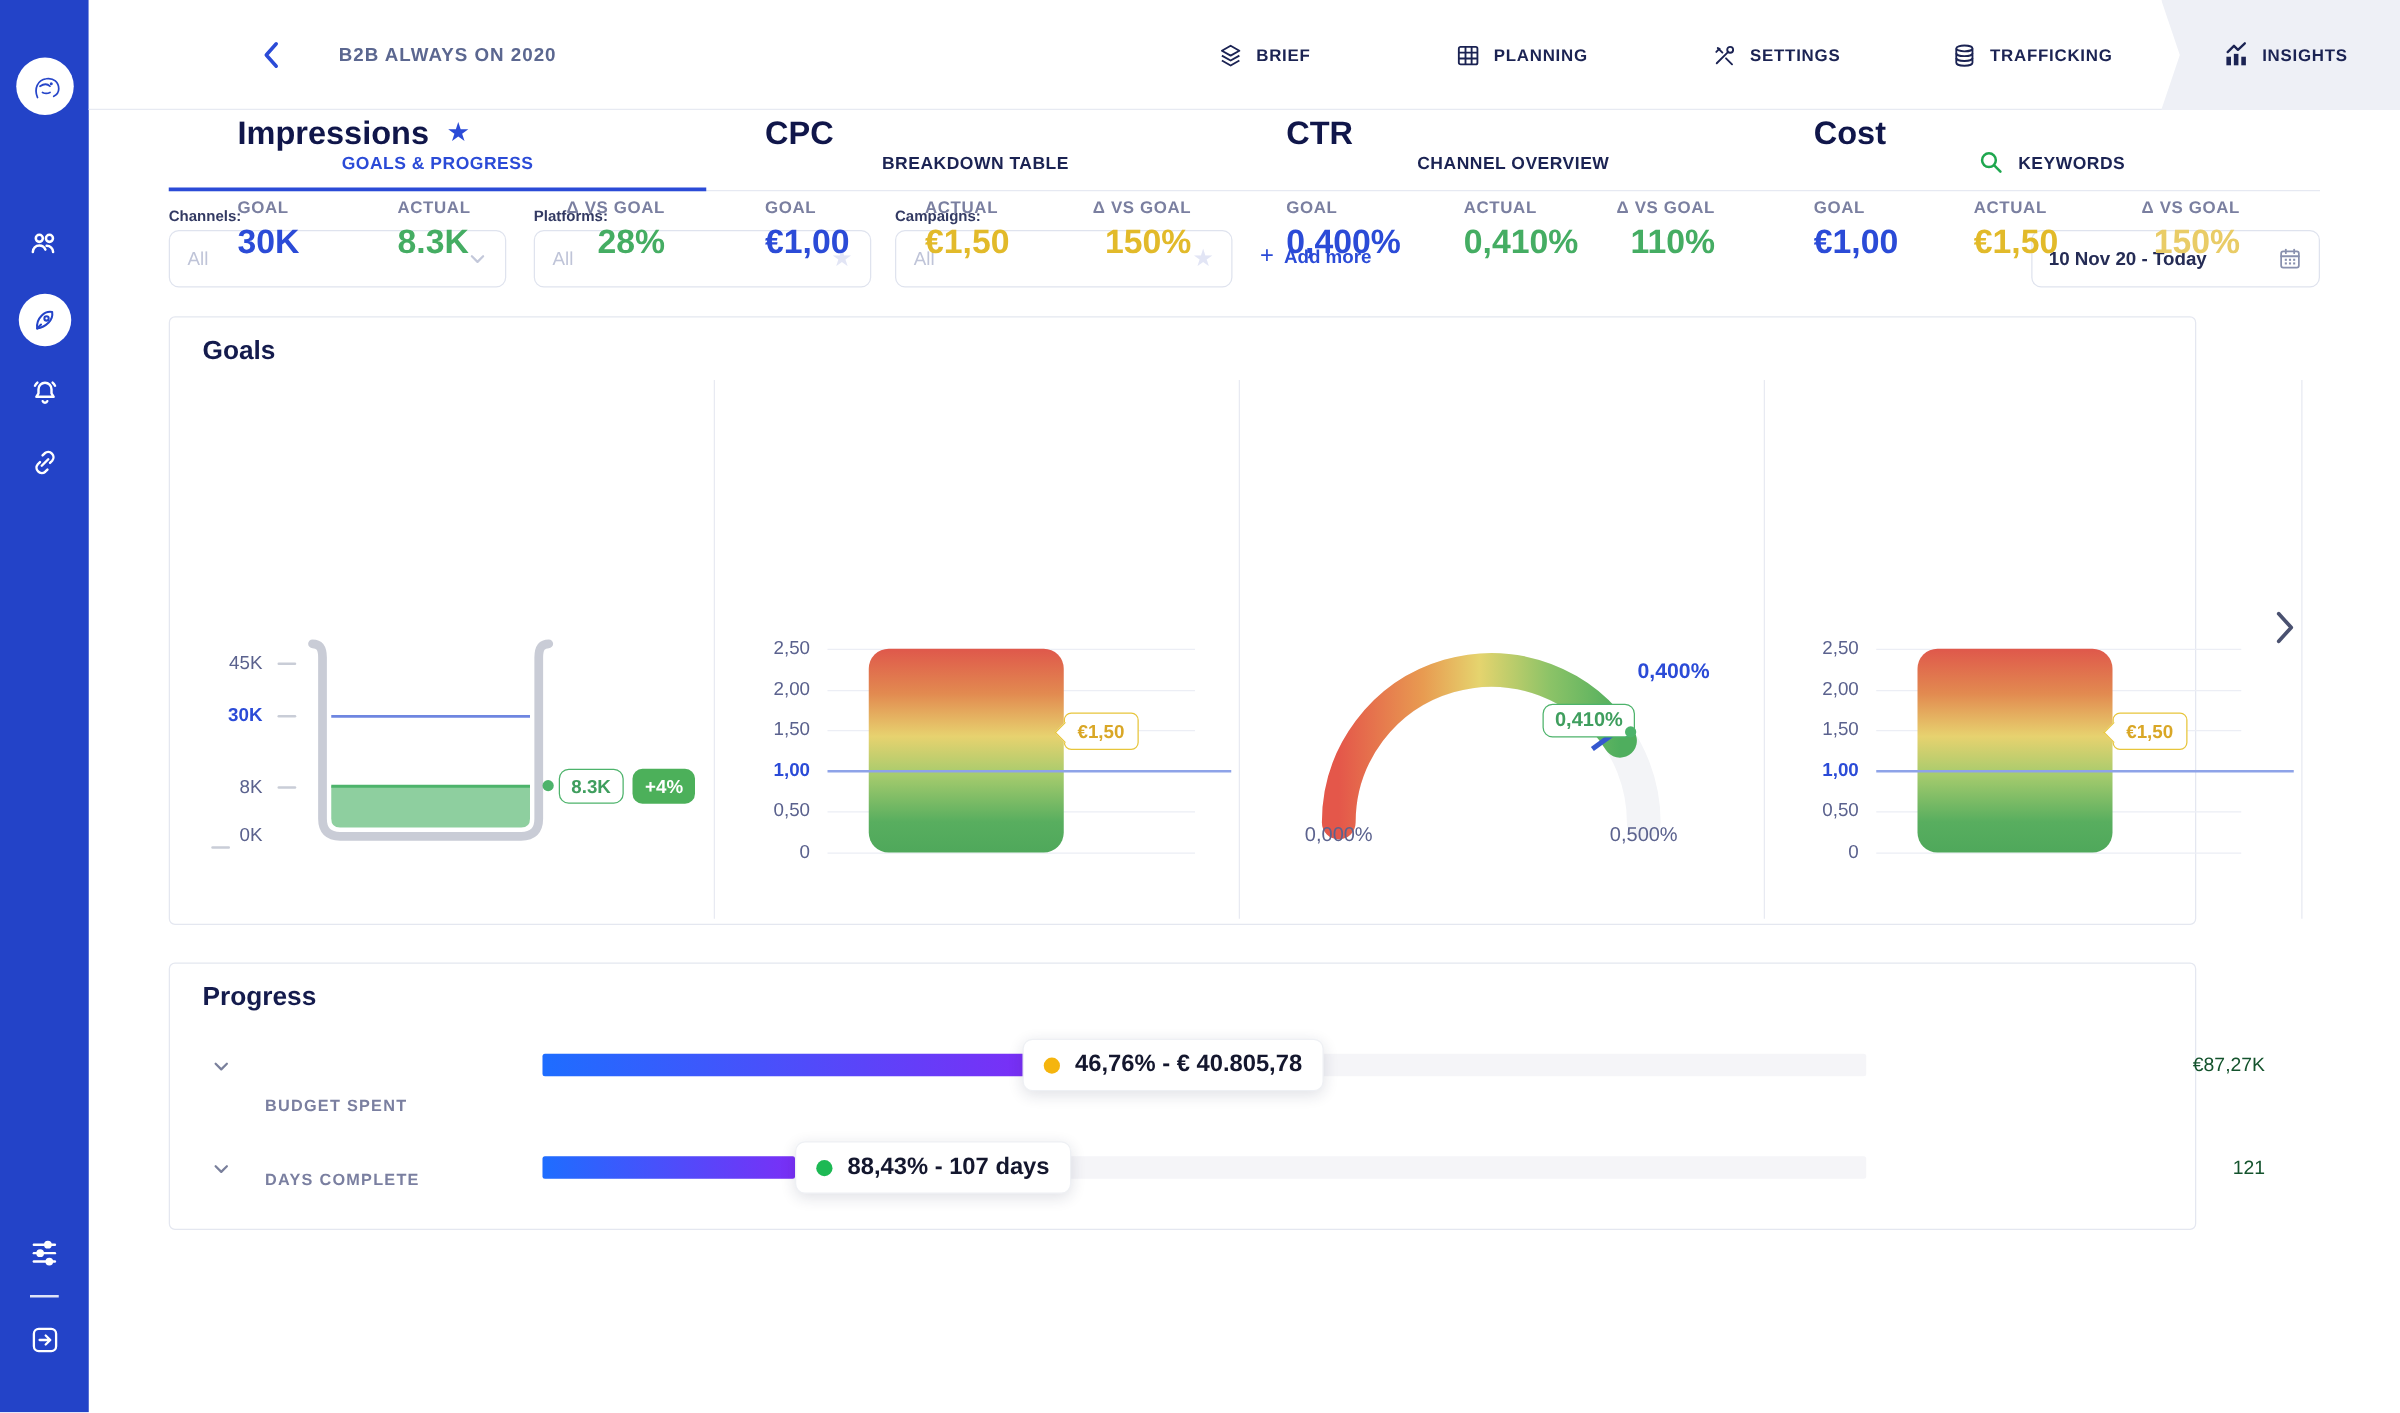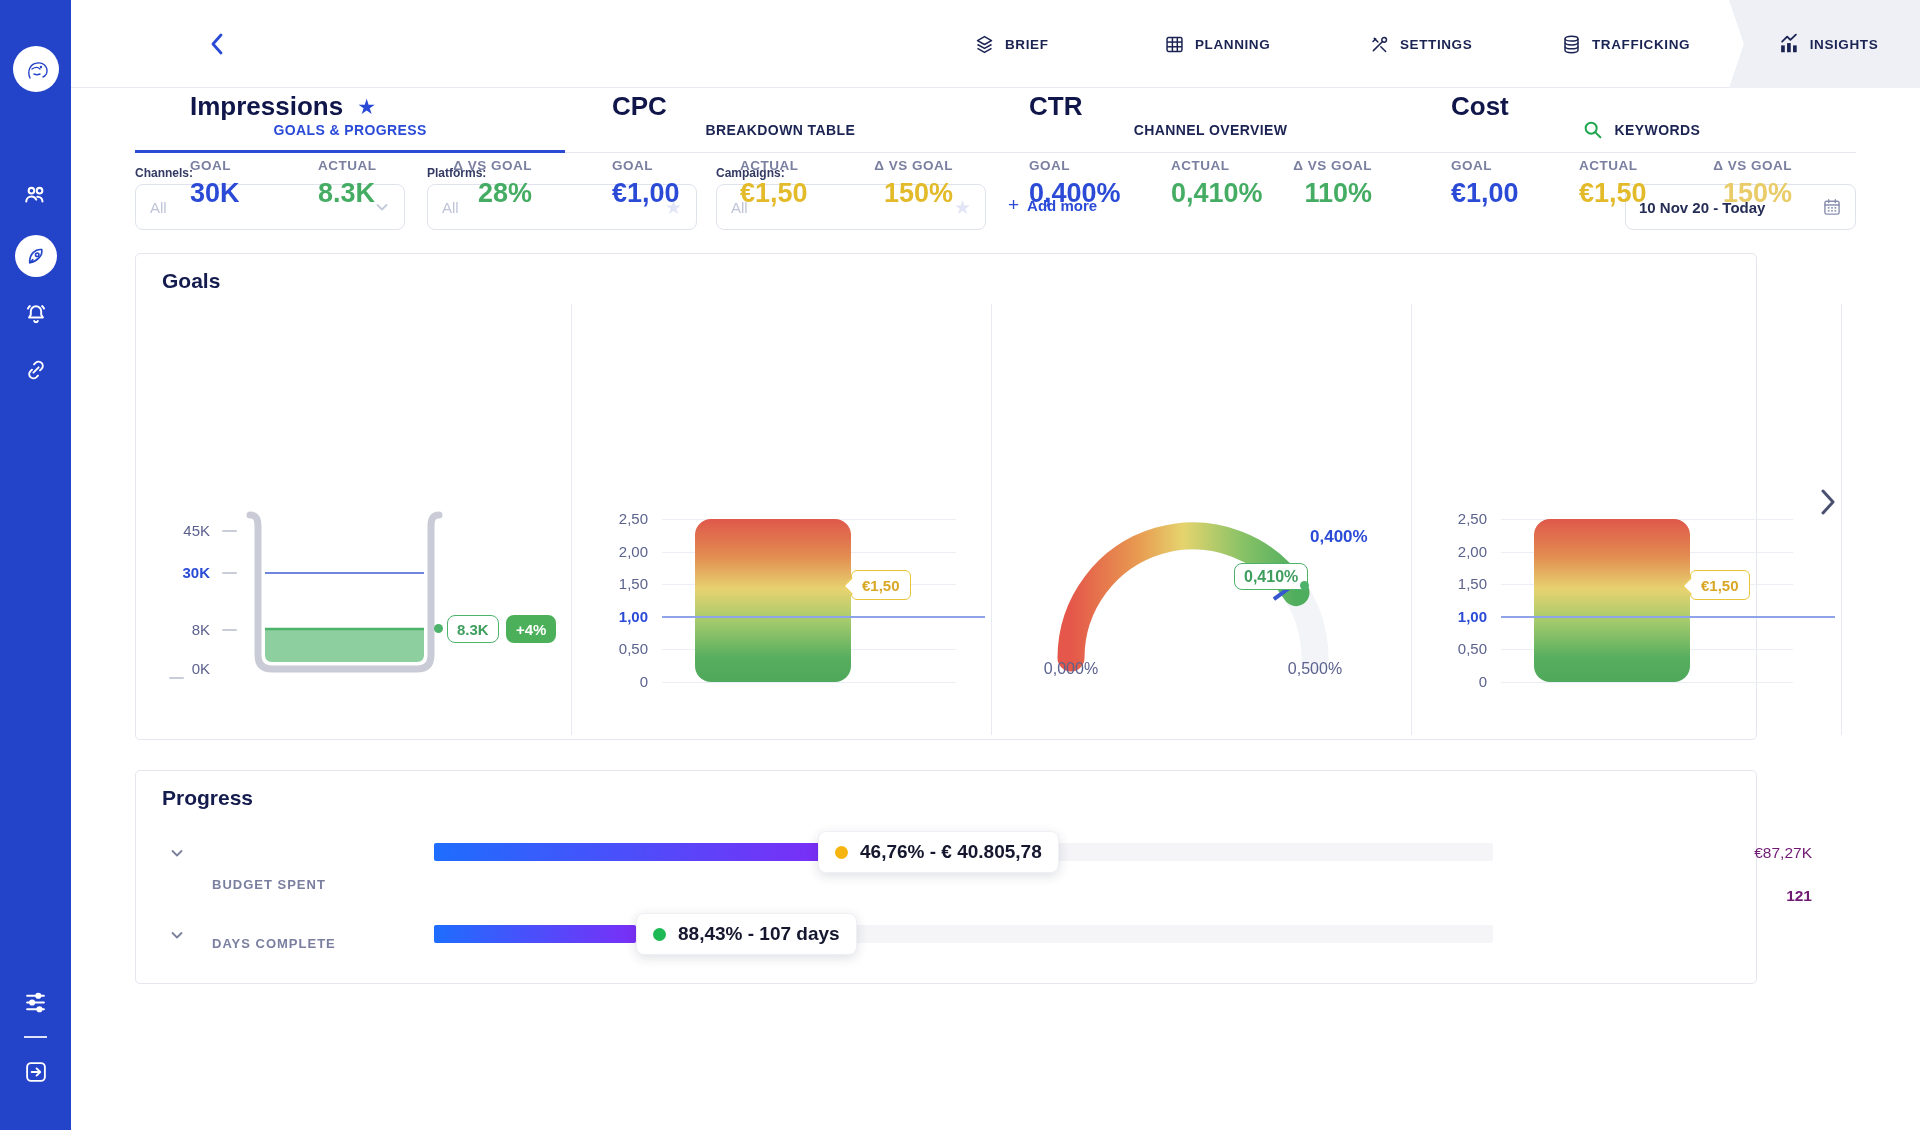--- a/index.html
+++ b/index.html
@@ -84,21 +84,21 @@
 
   
   .prog-row-toggle { position:absolute; left:168px; width:22px; height:22px; background:none; border:none; cursor:pointer; }
   .prog-label { position:absolute; left:212px; font-size:13px; font-weight:700; letter-spacing:1px; color:#7a7fa0; }
   .track { position:absolute; left:434px; width:1059px; height:18px; background:#f5f5f8; border-radius:2px; }
   .fill { position:absolute; left:434px; height:18px; border-radius:2px; background:linear-gradient(90deg,#1e6dff,#7a2ff6); }
   .tooltip { position:absolute; height:42px; background:#fff; border:1px solid #eef0f4; border-radius:8px;
     box-shadow:0 3px 12px rgba(30,35,70,.14); display:flex; align-items:center; gap:12px; padding:0 16px; }
   .tooltip .dot { width:13px; height:13px; border-radius:50%; }
   .tooltip .txt { font-size:19px; font-weight:700; color:#14172e; white-space:nowrap; }
-  .prog-total { position:absolute; width:120px; text-align:right; font-size:15.5px; color:#701a75; }
+  .prog-total { position:absolute; width:120px; text-align:right; font-size:15.5px; color:#14532d; }
 
   svg.icon { display:block; }
 </style>
 </head>
 <body>
 
 <div class="app">
 
   <div class="sidebar">
     <div class="logo-circle">
@@ -166,20 +166,21 @@
       </svg>
     </button>
   </div>
 
   <div class="header">
     <button class="back-btn">
       <svg class="icon" width="22" height="26" viewBox="0 0 22 26" fill="none" stroke="#2b4bd7" stroke-width="2.8" stroke-linecap="round" stroke-linejoin="round">
         <path d="M14 4 L6 13 L14 22"></path>
       </svg>
     </button>
+    <div class="header-title">B2B ALWAYS ON 2020</div>
 
     <button class="nav-item" style="left:903px;">
       <svg class="icon" width="21" height="21" viewBox="0 0 24 24" fill="none" stroke="#1b2353" stroke-width="1.7" stroke-linejoin="round">
         <path d="M12 3 L20 7.5 L12 12 L4 7.5 Z"></path>
           <path d="M4 12 L12 16.5 L20 12"></path>
           <path d="M4 16.5 L12 21 L20 16.5"></path>
       </svg>
       <span class="nav-label">BRIEF</span>
     </button>
 
@@ -509,15 +510,15 @@
         <path d="M4.5 7 L9 11.5 L13.5 7"></path>
       </svg>
   </button>
   <div class="prog-label" style="top:889px;margin-top:47px;">DAYS COMPLETE</div>
   <div class="track" style="top:925px;"></div>
   <div class="fill" style="top:925px; width:202px;"></div>
   <div class="tooltip" style="left:636px; top:913px;">
     <span class="dot" style="background:#1db954;"></span>
     <span class="txt">88,43% - 107 days</span>
   </div>
-  <div class="prog-total" style="left:1692px; top:887px;font-weight:bold;">121</div>
+  <div class="prog-total" style="left:1692px; top:926px;">121</div>
 
 </div>
 
 </body></html>

